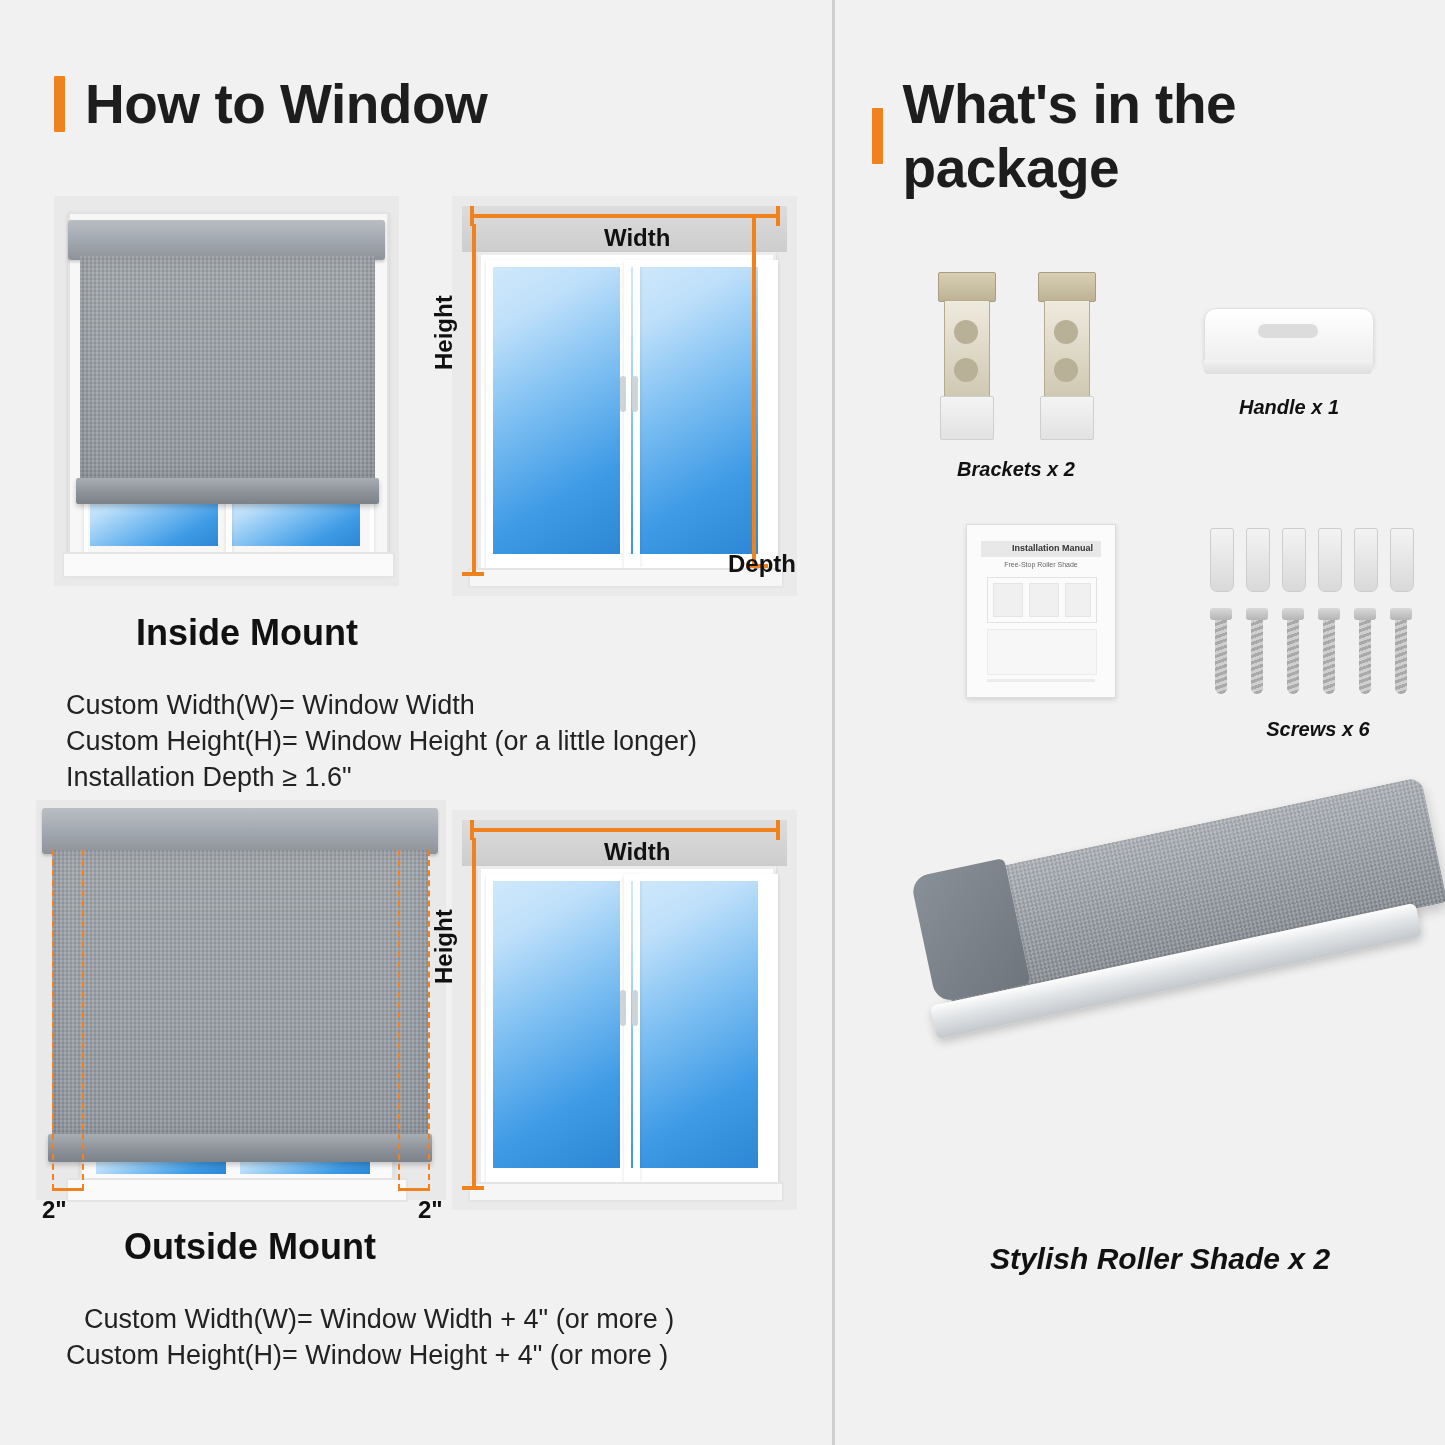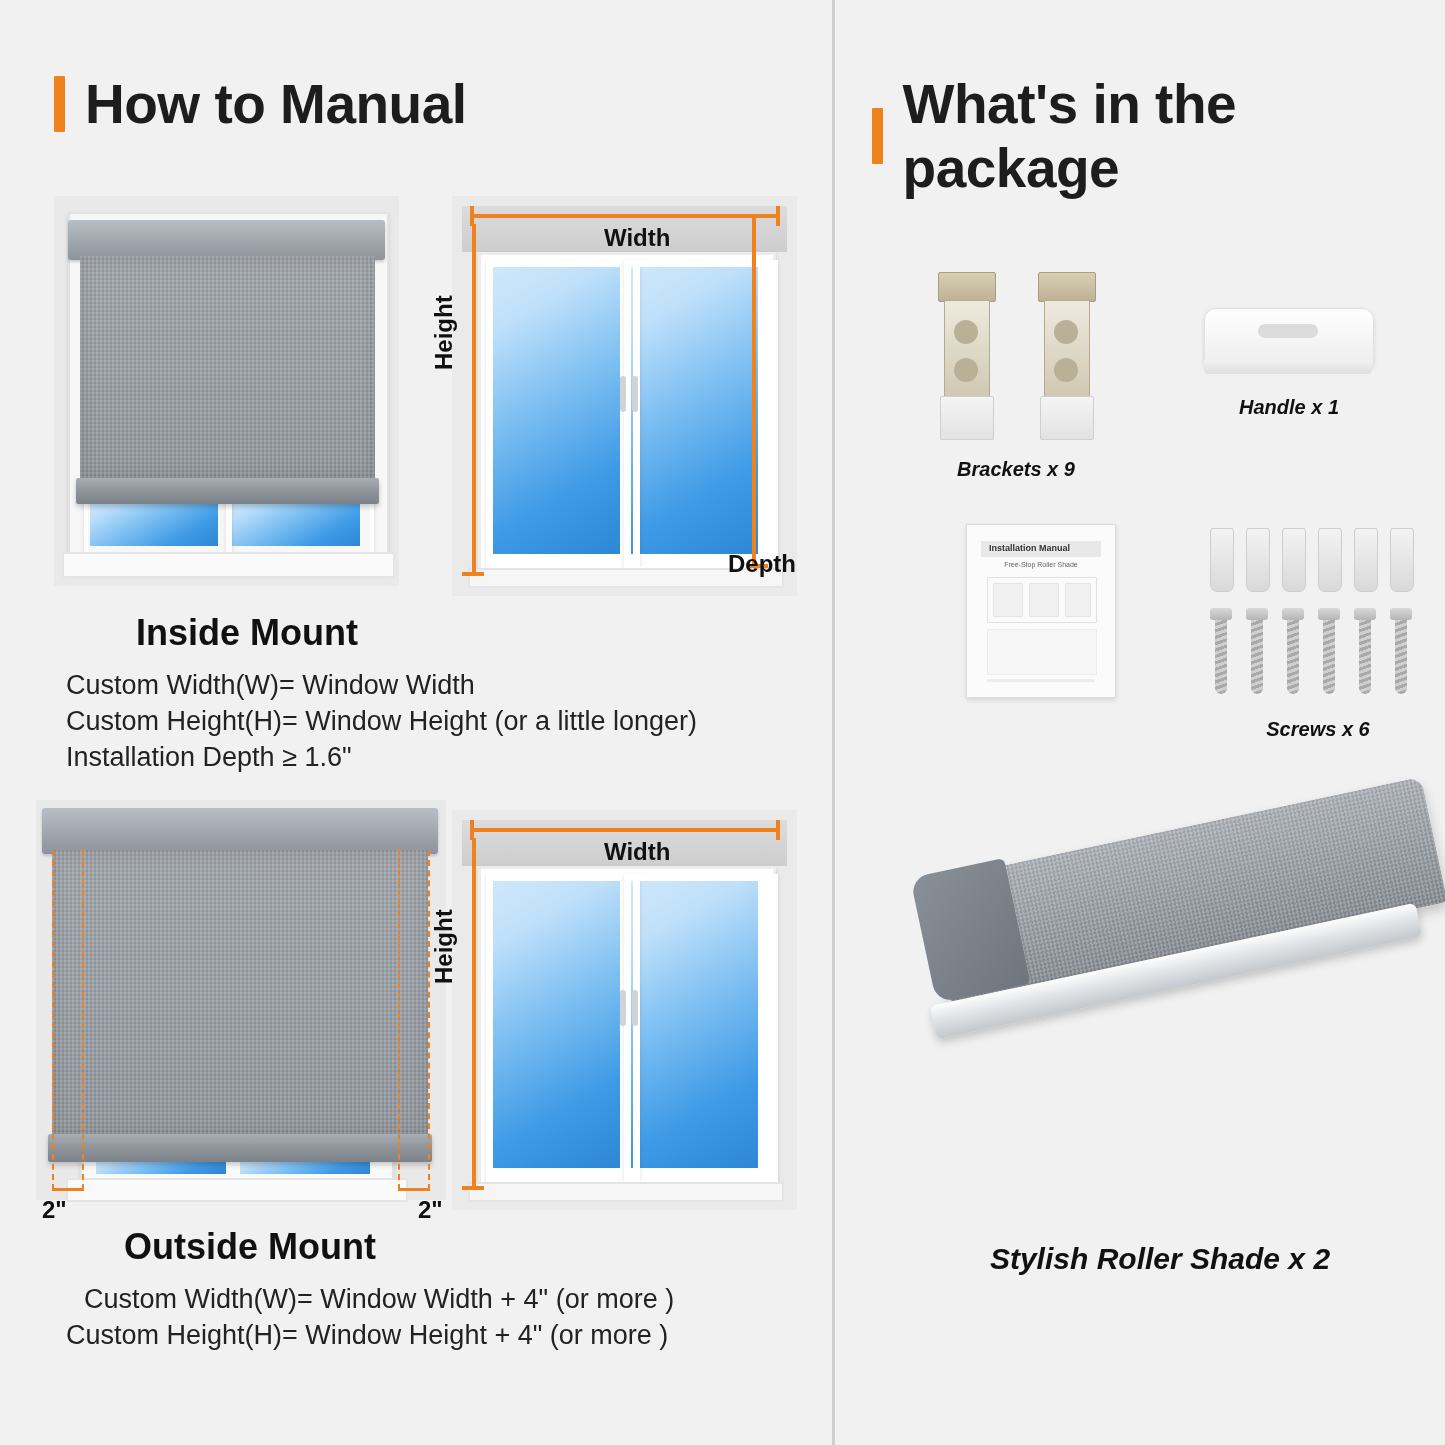--- a/index.html
+++ b/index.html
@@ -17,21 +17,21 @@
   
   .heading{position:absolute;display:flex;align-items:center;}
   .heading .bar{width:11px;height:56px;background:#f0821e;margin-right:20px;border-radius:1px;}
   .heading .txt{font-size:55px;font-weight:bold;letter-spacing:-0.5px;color:#1d1d1d;}
   #h-left{left:54px;top:72px;}
   #h-right{left:872px;top:72px;}
 
   
   .cap{position:absolute;font-size:30px;font-weight:bold;color:#111;}
   .capi{position:absolute;font-size:20px;font-weight:bold;font-style:italic;color:#111;text-align:center;}
-  .line{position:absolute;font-size:27px;color:#222;}
+  .line{position:absolute;font-size:27px;color:#222;margin-top:20px;}
   .lbl{position:absolute;font-size:24px;font-weight:bold;color:#111;}
 
   
   .shadebox{position:absolute;}
   .wallplate{position:absolute;background:#ececec;}
   .windowframe{position:absolute;background:#fdfdfd;border:2px solid #e2e2e2;box-shadow:0 2px 4px rgba(0,0,0,.12);}
   .glass{position:absolute;background:linear-gradient(150deg,#cfe8fb 0%,#bfe0fa 18%,#7fc0f2 45%,#3f9be6 75%,#2d87d4 100%);}
   .fabric{
     position:absolute;
     background:
@@ -69,21 +69,21 @@
 </style>
 </head>
 <body>
 
 <div class="page">
 
   <div class="divider"></div>
 
   <div class="heading" id="h-left">
     <div class="bar"></div>
-    <div class="txt">How to Manual</div>
+    <div class="txt">How to Window</div>
   </div>
 
   <div class="shadebox" style="left:54px;top:196px;width:345px;height:390px;">
 
     <div class="wallplate" style="left:0;top:0;width:345px;height:390px;background:#e9e9e9;"></div>
 
     <div class="windowframe" style="left:14px;top:16px;width:317px;height:358px;background:#f7f7f7;"></div>
 
     <div class="glass" style="left:36px;top:300px;width:128px;height:50px;"></div>
     <div class="glass" style="left:178px;top:300px;width:128px;height:50px;"></div>
@@ -197,32 +197,32 @@
     <div style="position:absolute;left:16px;top:86px;width:24px;height:24px;background:#b9b098;border-radius:50%;"></div>
     <div style="position:absolute;left:2px;top:124px;width:52px;height:42px;background:linear-gradient(180deg,#f4f4f4,#e2e2e2);border:1px solid #cfcfcf;border-radius:2px;"></div>
   </div>
   <div class="bracket" style="left:1038px;top:272px;width:56px;height:170px;">
     <div style="position:absolute;left:0;top:0;width:56px;height:28px;background:linear-gradient(180deg,#d8cfb4,#bdb294);border:1px solid #a89d80;border-radius:2px;"></div>
     <div style="position:absolute;left:6px;top:28px;width:44px;height:96px;background:linear-gradient(180deg,#efeade,#cfc8b2);border:1px solid #b3aa90;"></div>
     <div style="position:absolute;left:16px;top:48px;width:24px;height:24px;background:#b9b098;border-radius:50%;"></div>
     <div style="position:absolute;left:16px;top:86px;width:24px;height:24px;background:#b9b098;border-radius:50%;"></div>
     <div style="position:absolute;left:2px;top:124px;width:52px;height:42px;background:linear-gradient(180deg,#f4f4f4,#e2e2e2);border:1px solid #cfcfcf;border-radius:2px;"></div>
   </div>
-  <div class="capi" style="left:898px;top:458px;width:236px;">Brackets x 9</div>
+  <div class="capi" style="left:898px;top:458px;width:236px;">Brackets x 2</div>
 
   <div class="handle" style="left:1204px;top:308px;width:168px;height:82px;">
     <div style="position:absolute;left:0;top:0;width:168px;height:56px;background:linear-gradient(180deg,#ffffff,#ededed);border:1px solid #e0e0e0;border-radius:12px 12px 4px 4px;box-shadow:0 2px 4px rgba(0,0,0,.12);"></div>
     <div style="position:absolute;left:54px;top:16px;width:60px;height:14px;background:#dcdcdc;border-radius:7px;"></div>
     <div style="position:absolute;left:0;top:52px;width:168px;height:14px;background:linear-gradient(180deg,#f2f2f2,#dedede);border-radius:0 0 4px 4px;"></div>
   </div>
   <div class="capi" style="left:1180px;top:396px;width:218px;">Handle x 1</div>
 
   <div class="manual" style="left:966px;top:524px;width:148px;height:172px;">
     <div style="position:absolute;left:14px;top:16px;width:120px;height:16px;background:#e8e8e8;"></div>
-    <div style="position:absolute;left:22px;top:18px;width:104px;font-size:9px;font-weight:bold;text-align:left;color:#333;">Installation Manual</div>
+    <div style="position:absolute;left:22px;top:18px;width:104px;font-size:9px;font-weight:bold;text-align:right;color:#333;">Installation Manual</div>
     <div style="position:absolute;left:22px;top:36px;width:104px;font-size:7px;text-align:center;color:#666;">Free-Stop Roller Shade</div>
     <div style="position:absolute;left:20px;top:52px;width:108px;height:44px;border:1px solid #e2e2e2;"></div>
     <div style="position:absolute;left:26px;top:58px;width:28px;height:32px;background:#f0f0f0;border:1px solid #e4e4e4;"></div>
     <div style="position:absolute;left:62px;top:58px;width:28px;height:32px;background:#f0f0f0;border:1px solid #e4e4e4;"></div>
     <div style="position:absolute;left:98px;top:58px;width:24px;height:32px;background:#f0f0f0;border:1px solid #e4e4e4;"></div>
     <div style="position:absolute;left:20px;top:104px;width:108px;height:44px;border:1px solid #ececec;background:#f7f7f7;"></div>
     <div style="position:absolute;left:20px;top:154px;width:108px;height:3px;background:#ececec;"></div>
   </div>
 
   <div>

